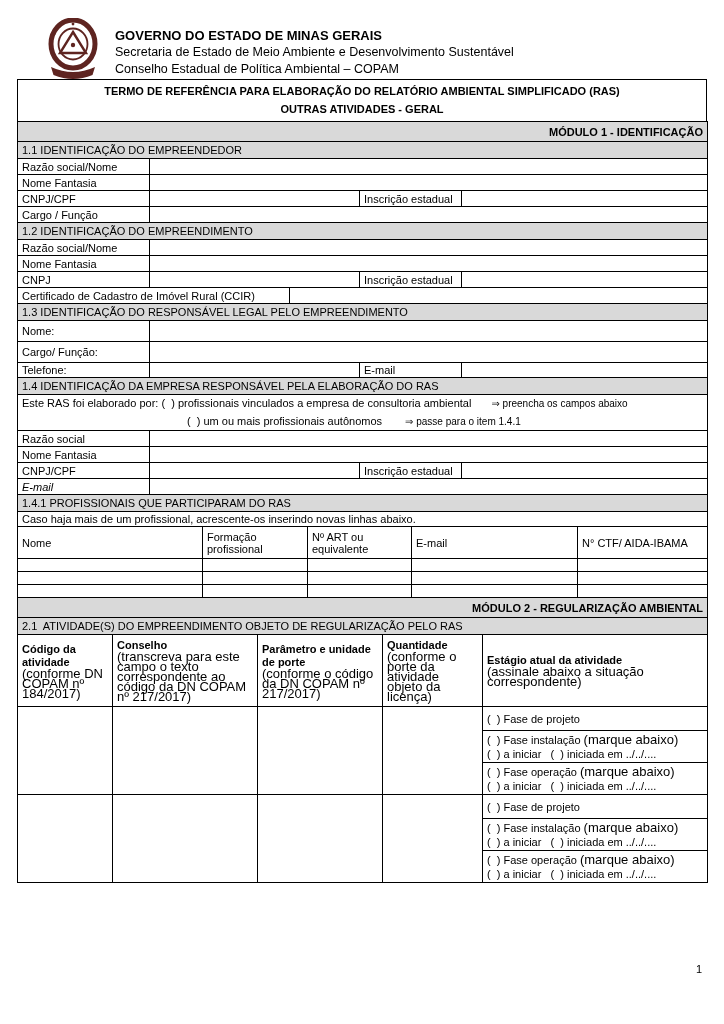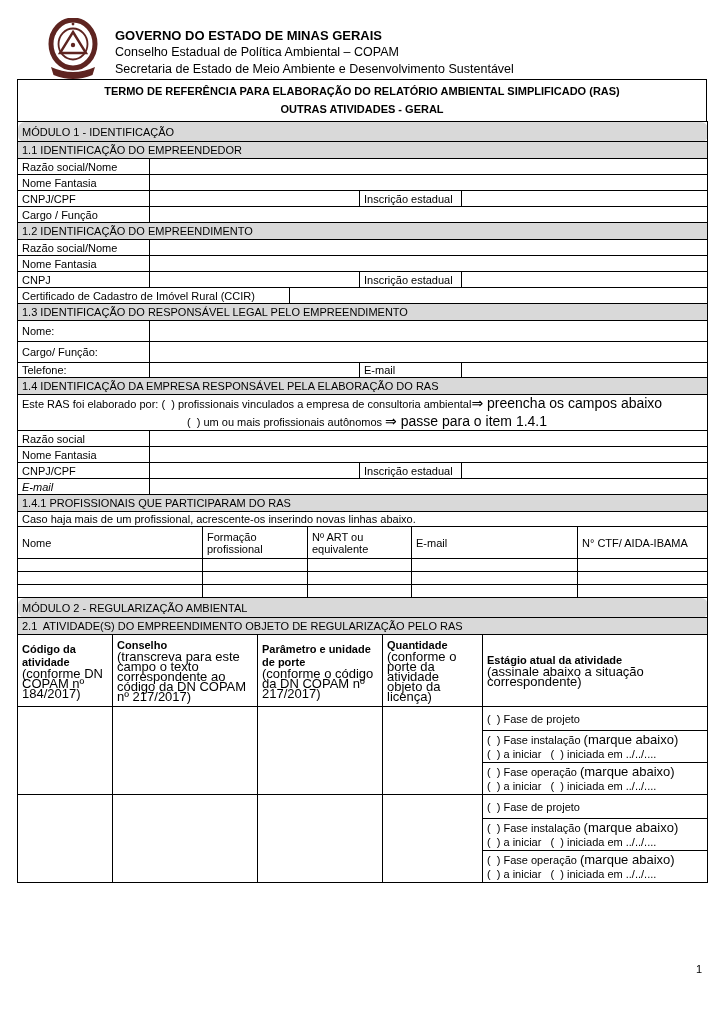--- a/index.html
+++ b/index.html
@@ -15,27 +15,27 @@
   .hdr-text { padding-top: 5px; }
   .hdr-org  { font-size: 13px; font-weight: bold; line-height: 17px; }
   .hdr-line { font-size: 12.5px; line-height: 17px; }
 
   
   table.frm { border-collapse: collapse; table-layout: fixed; width: 690px; margin-left: 17px; }
   table.frm.cont { margin-top: -1px; }
   table.frm td { border: 1px solid #000; font-size: 11px; padding: 1px 4px; vertical-align: middle; overflow: hidden; }
   .gray { background: #d9d9d9; }
   .title-cell { text-align: center; font-weight: bold; font-size: 12px; line-height: 1.6; padding: 3px 4px; }
-  .mod { text-align: left; font-weight: normal; font-size: 12px; border-radius: 7px; }
+  .mod { text-align: right; font-weight: bold; font-size: 12px; }
   .sec { font-size: 11.5px; padding-left: 14px; white-space: pre-wrap; }
   .sec-flush { padding-left: 6px; }
   .lbl { font-size: 11px; }
   .val { background: #fff; }
   .it  { font-style: italic; }
-  .sm  { font-size: 14px; }
+  .sm  { font-size: 10px; margin-left: 20px; }
   .pre { white-space: pre-wrap; }
   .note { font-size: 9.5px; font-weight: normal; padding-left: 6px; margin-left: 44px; }
   .ch  { text-align: left; line-height: 12px; }
   .cht { font-weight: bold; font-size: 11px; line-height: 13px; }
   .chn { font-size: 13px; line-height: 10px; }
   .act-head td { vertical-align: middle; padding: 2px 3px; }
   .stage { font-size: 10.5px; line-height: 14px; padding-left: 8px; vertical-align: middle; }
   .elab { line-height: 14px; padding: 3px 5px; }
   .elab-line2 { padding-left: 165px; margin-top: 3px; }
   .ctf-cell { line-height: 13px; padding: 2px 5px; }
@@ -52,22 +52,22 @@
       <ellipse cx="29" cy="26" rx="14.5" ry="15.5" fill="none" stroke="#5e2420" stroke-width="1.8"></ellipse>
       <path d="M29 14 L42 35 L16 35 Z" fill="none" stroke="#5e2420" stroke-width="2.4"></path>
       <circle cx="29" cy="27" r="2.2" fill="#5e2420"></circle>
       <circle cx="29" cy="6" r="1.4" fill="#5e2420"></circle>
       <circle cx="10" cy="16" r="1.4" fill="#5e2420"></circle>
       <circle cx="48" cy="16" r="1.4" fill="#5e2420"></circle>
       <path d="M7 49 Q29 59 51 49 L48.5 57 Q29 65 9.5 57 Z" fill="#5e2420"></path>
     </svg>
     <div class="hdr-text">
       <div class="hdr-org">GOVERNO DO ESTADO DE MINAS GERAIS</div>
+      <div class="hdr-line">Secretaria de Estado de Meio Ambiente e Desenvolvimento Sustentável</div>
       <div class="hdr-line">Conselho Estadual de Política Ambiental – COPAM</div>
-      <div class="hdr-line">Secretaria de Estado de Meio Ambiente e Desenvolvimento Sustentável</div>
     </div>
   </div>
 
   <table class="frm">
     <tbody>
         <tr style="height:42px">
       <td class="title-cell">
         <div>TERMO DE REFERÊNCIA PARA ELABORAÇÃO DO RELATÓRIO AMBIENTAL SIMPLIFICADO (RAS)</div>
         <div>OUTRAS ATIVIDADES - GERAL</div>
       </td>

